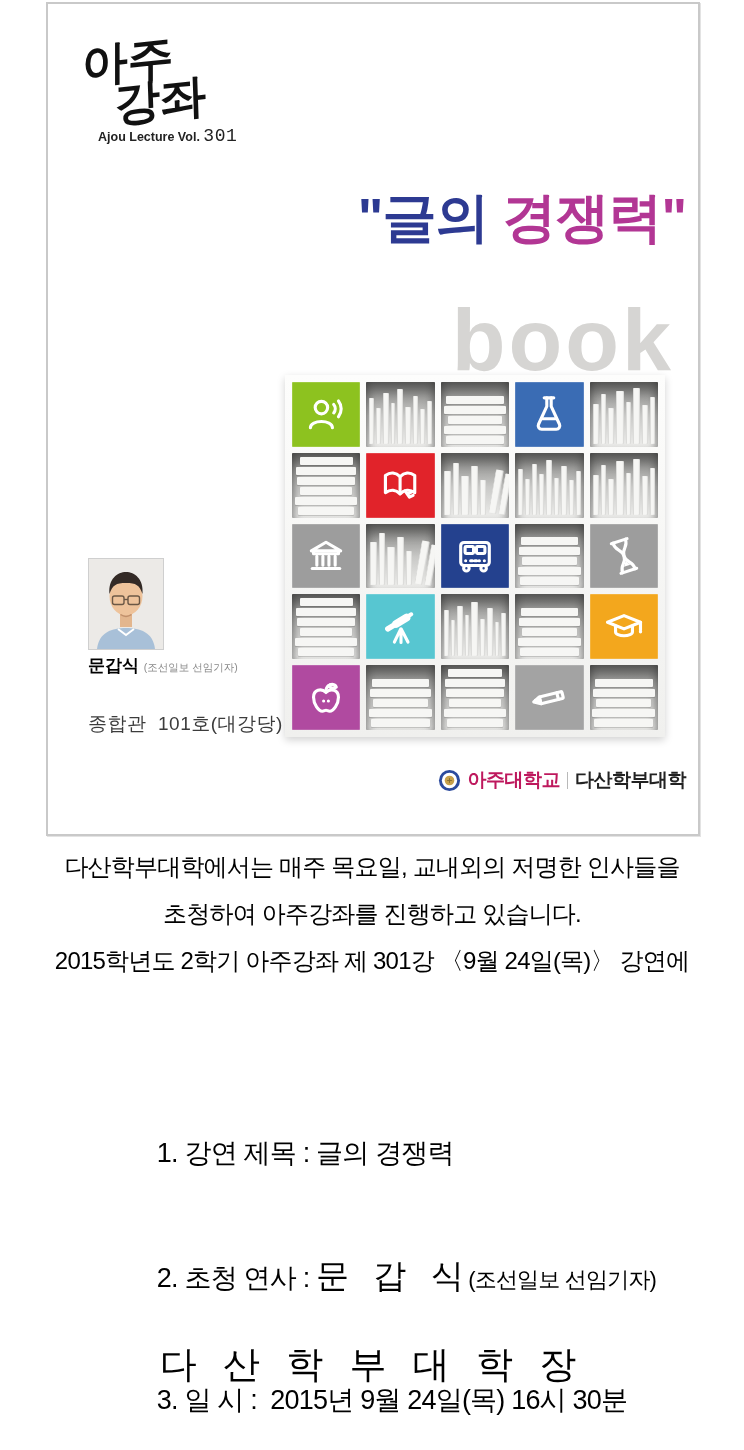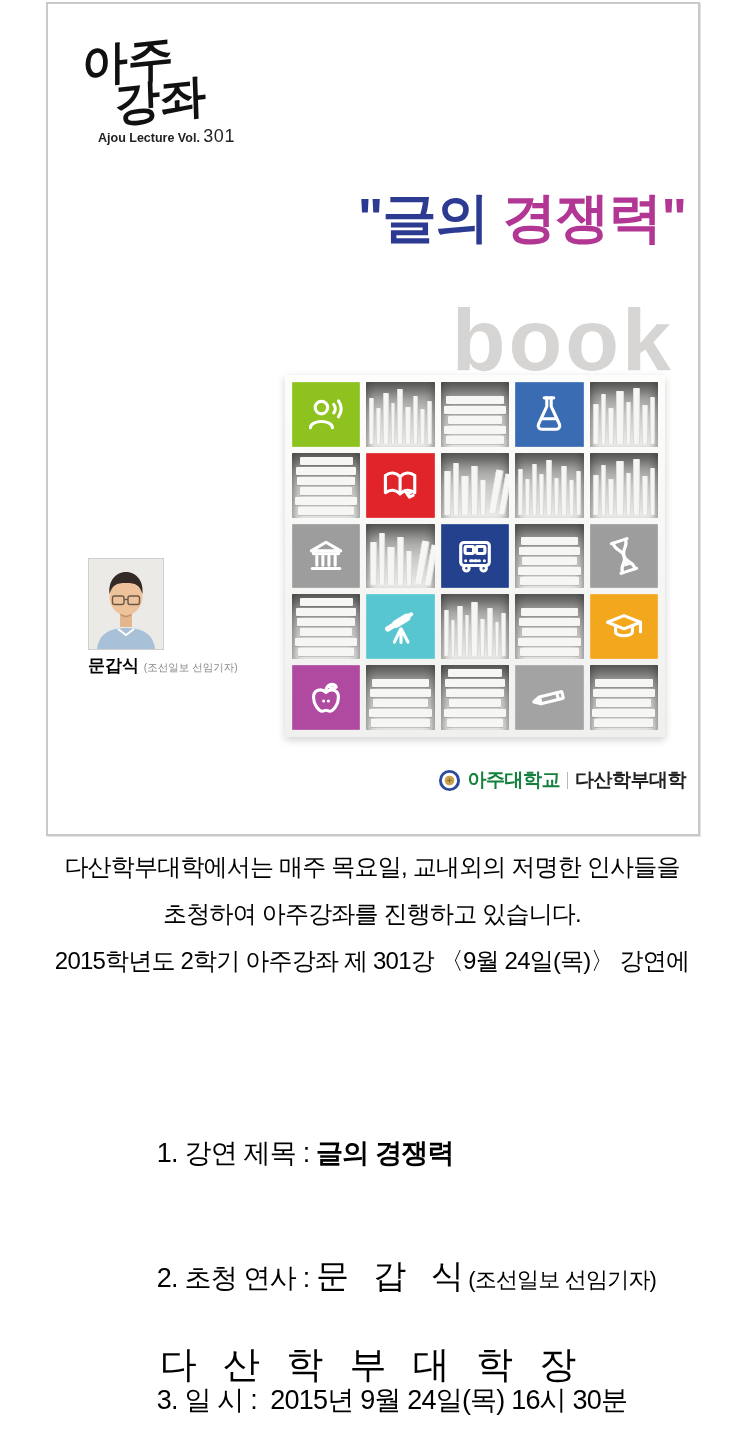--- a/index.html
+++ b/index.html
@@ -10,21 +10,21 @@
   
   .poster{position:absolute;left:46px;top:2px;width:650px;height:830px;
           background:#fff;border:2px solid #c9c9c9;box-shadow:1px 1px 0 #e3e3e3;}
 
   
   .callig{position:absolute;left:36px;top:34px;transform:rotate(-6deg);
           font-weight:bold;font-size:46px;line-height:.92;color:#111;}
   .callig .l2{display:block;margin-left:28px;transform:skewX(-4deg);}
   .callig .l1{display:block;transform:skewX(-6deg);}
   .ajou-sub{position:absolute;left:50px;top:122px;font-size:12.5px;font-weight:bold;color:#222;}
-  .ajou-sub .vol{font-size:18px;font-weight:normal;letter-spacing:.5px;}
+  .ajou-sub .vol{font-size:18px;font-weight:normal;letter-spacing:.5px;font-family:Liberation Mono, monospace;}
 
   
   .title{position:absolute;right:12px;top:178px;font-size:54px;font-weight:bold;
          letter-spacing:-1px;}
   .title .t-blue{color:#2d3a92;}
   .title .t-magenta{color:#b23694;}
 
   
   .bookword{position:absolute;right:24px;top:292px;font-size:88px;line-height:1;
             font-weight:bold;color:#d6d5d3;letter-spacing:3px;}
@@ -52,32 +52,32 @@
   
   .photo{position:absolute;left:40px;top:554px;width:74px;height:90px;
          border:1px solid #cfcfcf;background:#eceae7;}
   .speaker-line{position:absolute;left:40px;top:650px;font-size:17px;font-weight:bold;}
   .speaker-line .small{font-size:10.5px;font-weight:normal;color:#8a8a8a;}
   .when{position:absolute;left:40px;top:678px;font-size:21px;font-weight:bold;color:#111;}
   .where{position:absolute;left:40px;top:707px;font-size:19px;color:#3c3c3c;letter-spacing:.5px;}
 
   
   .unilogo{position:absolute;right:12px;top:763px;display:flex;align-items:center;gap:7px;}
-  .uni-name{font-size:19px;font-weight:bold;color:#15803d;letter-spacing:-.5px;}
+  .uni-name{font-size:19px;font-weight:bold;color:#be185d;letter-spacing:-.5px;}
   .divider{width:1px;height:17px;background:#b9b9b9;}
   .college-name{font-size:19px;font-weight:bold;color:#222;letter-spacing:-.5px;}
 
   
   .intro{position:absolute;left:0;right:0;top:843px;text-align:center;
          font-size:24px;line-height:47px;color:#000;letter-spacing:-.8px;}
 
   
   .list{position:absolute;left:130px;top:1104px;font-size:27px;letter-spacing:-.8px;}
   .list .item{margin-bottom:21px;white-space:pre;}
-  .list .val-bold{font-weight:bold;}
+  .list .val-bold{font-weight:normal;}
   .list .name-big{font-size:33px;text-align:right;}
   .list .extra{font-size:22px;}
 
   
   .sig{position:absolute;left:0;right:0;top:1340px;text-align:center;
        font-size:37px;letter-spacing:8px;color:#000;}
 </style>
 </head>
 <body>
 
@@ -331,20 +331,21 @@
       <path d="M35 40.5 h4" stroke="#6b5846" stroke-width="1.4"></path>
       <path d="M31.5 55.5 c3.5 2.5 7.5 2.5 11 0" stroke="#c08f6b" stroke-width="1.5" fill="none"></path>
     </svg>
   </div>
 
   <div class="speaker-line">
     <span data-bind="poster.speaker.name">문갑식</span>
     <span class="small" data-bind="poster.speaker.affiliation">(조선일보 선임기자)</span>
   </div>
 
+  <div class="where" data-bind="poster.speaker.location">종합관  101호(대강당)</div>
 
   <div class="unilogo">
     <svg viewBox="0 0 24 24" width="23" height="23">
       <circle cx="12" cy="12" r="11" fill="#2b4a9d"></circle>
       <circle cx="12" cy="12" r="8" fill="#ffffff"></circle>
       <circle cx="12" cy="12" r="5" fill="#c7a04a"></circle>
       <path d="M9.5 12 h5 M12 9.5 v5" stroke="#8a6e2f" stroke-width="1"></path>
     </svg>
     <span class="uni-name" data-bind="poster.logo.university">아주대학교</span>
     <span class="divider"></span>

